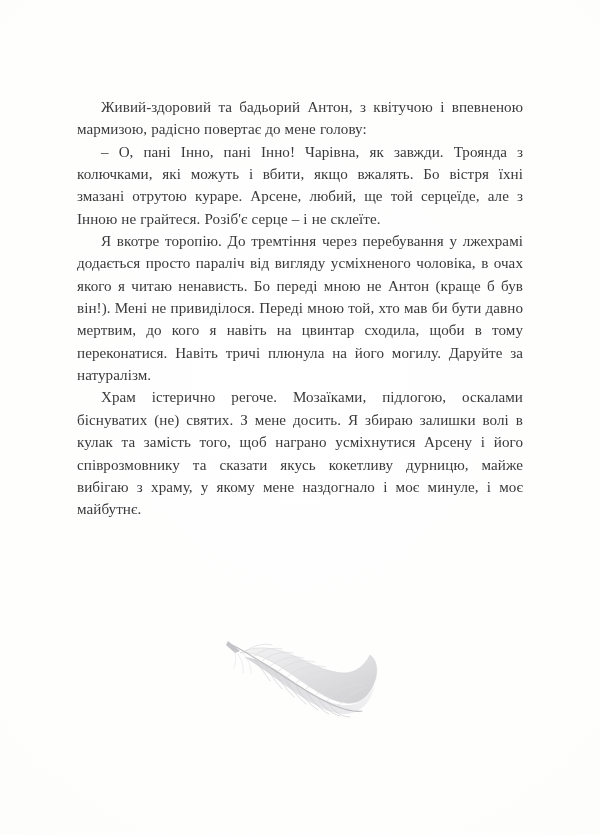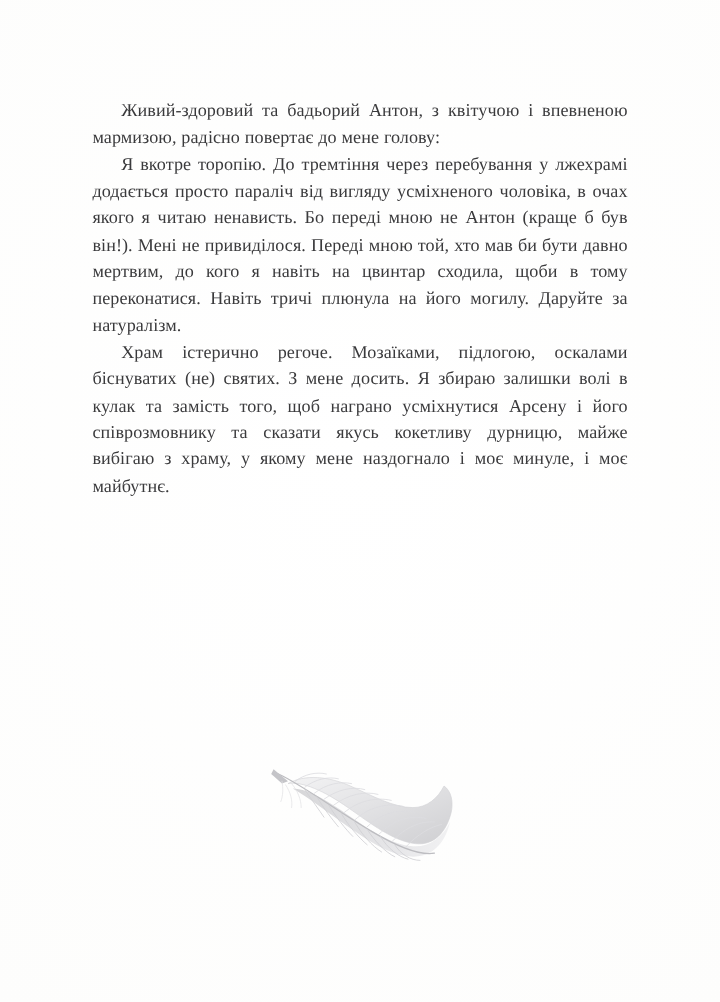--- a/index.html
+++ b/index.html
@@ -30,21 +30,21 @@
     width: 600px;
     height: 835px;
     background:
       radial-gradient(ellipse 120% 100% at 50% 45%, #ffffff 0%, #fdfdfc 70%, #fafaf9 100%);
     pointer-events: none;
   }
 
   #text-block {
     position: absolute;
     left: 77px;
-    top: 82px;
+    top: 96px;
     width: 446px;
   }
 
   p.body-par {
     margin: 0;
     text-indent: 24px;
     text-align: justify;
     font-size: 15.1px;
     line-height: 22.35px;
     color: #3a3a3c;
@@ -71,20 +71,21 @@
 </style>
 </head>
 <body>
 
 <div id="page">
 
   <div id="paper-texture"></div>
 
   <div id="text-block">
     <p class="body-par">Живий-здоровий та бадьорий Антон, з квітучою і впевненою мармизою, радісно повертає до мене голову:</p>
+    <p class="body-par">– О, пані Інно, пані Інно! Чарівна, як завжди. Троянда з колючками, які можуть і вбити, якщо вжалять. Бо вістря їхні змазані отрутою кураре. Арсене, любий, ще той серцеїде, але з Інною не грайтеся. Розіб'є серце – і не склеїте.</p>
     <p class="body-par">Я вкотре торопію. До тремтіння через перебування у лжехрамі додається просто параліч від вигляду усміхненого чоловіка, в очах якого я читаю ненависть. Бо переді мною не Антон (краще б був він!). Мені не привиділося. Переді мною той, хто мав би бути давно мертвим, до кого я навіть на цвинтар сходила, щоби в тому переконатися. Навіть тричі плюнула на його могилу. Даруйте за натуралізм.</p>
     <p class="body-par">Храм істерично регоче. Мозаїками, підлогою, оскалами біснуватих (не) святих. З мене досить. Я збираю залишки волі в кулак та замість того, щоб награно усміхнутися Арсену і його співрозмовнику та сказати якусь кокетливу дурницю, майже вибігаю з храму, у якому мене наздогнало і моє минуле, і моє майбутнє.</p>
   </div>
 
   <div id="ornament-wrap">
     <svg id="feather-svg" width="180" height="110" viewBox="0 0 180 110" aria-hidden="true">
       <defs>
         <linearGradient id="featherFill" x1="0" y1="0" x2="1" y2="1">
           <stop offset="0%" stop-color="#f3f3f4"></stop>
           <stop offset="45%" stop-color="#e3e3e5"></stop>

